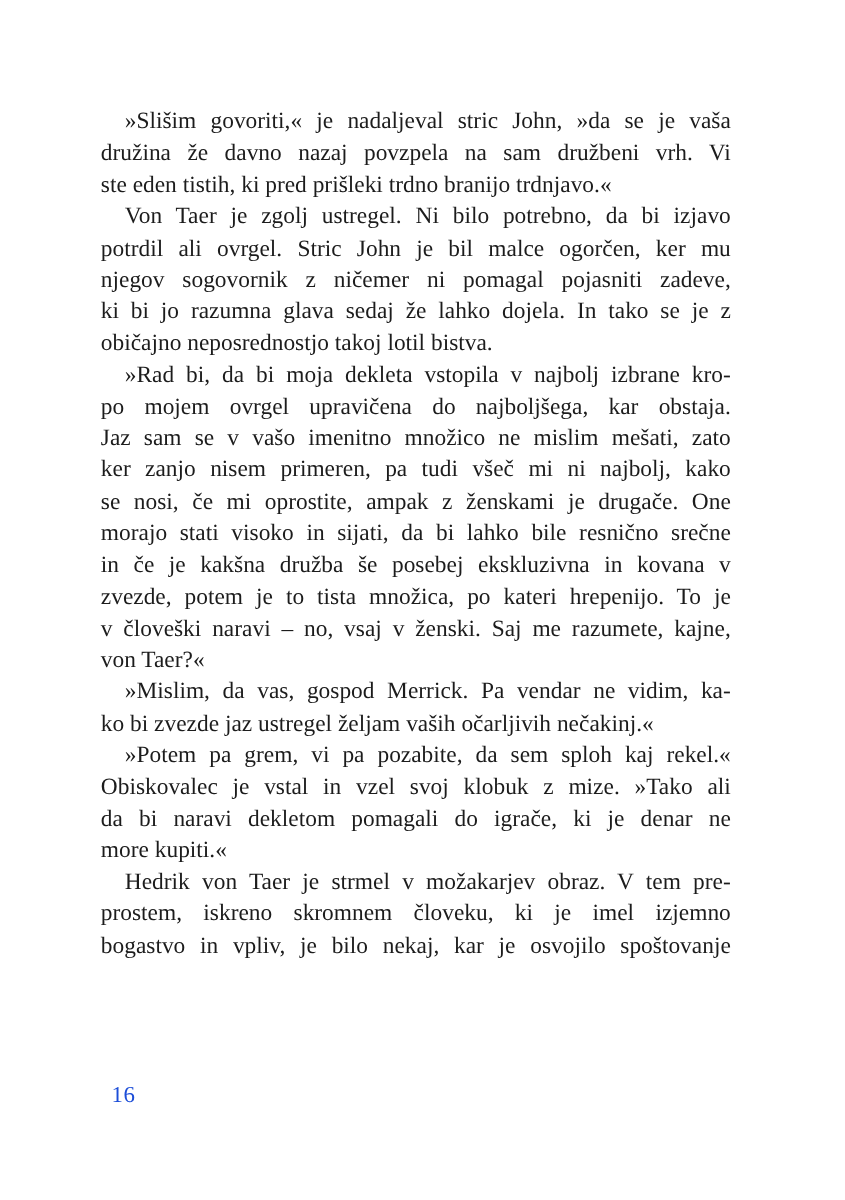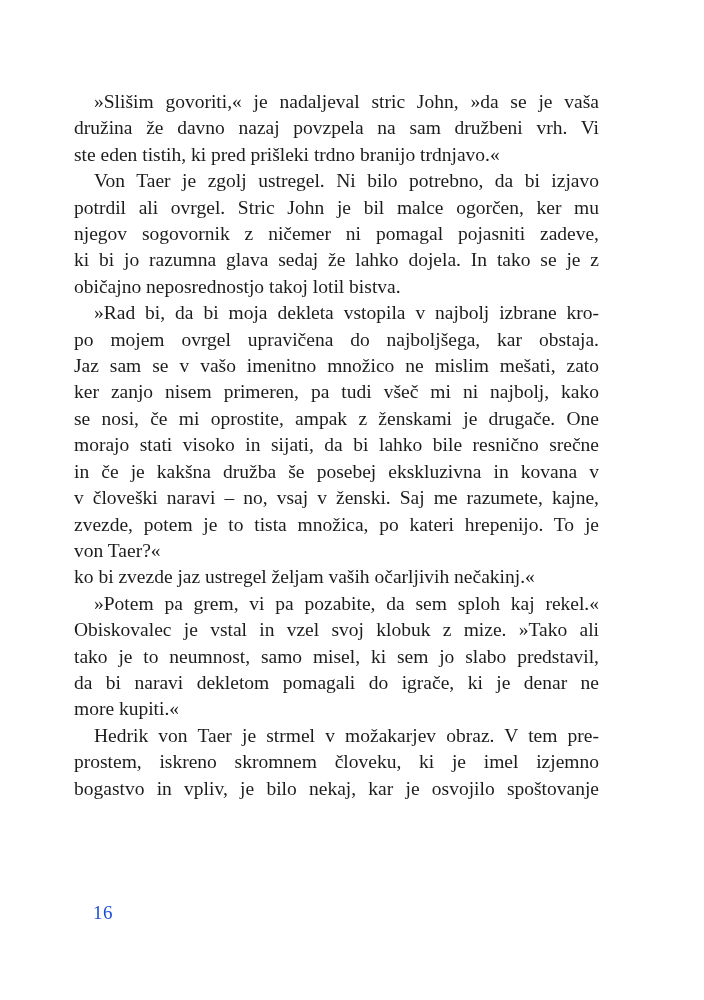--- a/index.html
+++ b/index.html
@@ -14,21 +14,21 @@
   }
   .book-page {
     position: relative;
     width: 704px;
     height: 1000px;
     background: #ffffff;
     overflow: hidden;
   }
   .text-block {
     position: absolute;
-    left: 74px;
+    left: 84px;
     top: 89px;
     width: 525px;
     color: #1c1c1c;
     font-size: 19.5px;
     line-height: 26.4px;
   }
   .para {
     margin: 0;
   }
   .line {
@@ -69,31 +69,31 @@
         <div class="line last">običajno neposrednostjo takoj lotil bistva.</div>
       </div>
       <div class="para">
         <div class="line first">»Rad bi, da bi moja dekleta vstopila v najbolj izbrane kro-</div>
         <div class="line">po mojem ovrgel upravičena do najboljšega, kar obstaja.</div>
         <div class="line">Jaz sam se v vašo imenitno množico ne mislim mešati, zato</div>
         <div class="line">ker zanjo nisem primeren, pa tudi všeč mi ni najbolj, kako</div>
         <div class="line">se nosi, če mi oprostite, ampak z ženskami je drugače. One</div>
         <div class="line">morajo stati visoko in sijati, da bi lahko bile resnično srečne</div>
         <div class="line">in če je kakšna družba še posebej ekskluzivna in kovana v</div>
+        <div class="line">zvezde, potem je to tista množica, po kateri hrepenijo. To je</div>
         <div class="line">v človeški naravi – no, vsaj v ženski. Saj me razumete, kajne,</div>
-        <div class="line">zvezde, potem je to tista množica, po kateri hrepenijo. To je</div>
         <div class="line last">von Taer?«</div>
       </div>
       <div class="para">
+        <div class="line first">»Mislim, da vas, gospod Merrick. Pa vendar ne vidim, ka-</div>
         <div class="line last">ko bi zvezde jaz ustregel željam vaših očarljivih nečakinj.«</div>
       </div>
       <div class="para">
         <div class="line first">»Potem pa grem, vi pa pozabite, da sem sploh kaj rekel.«</div>
         <div class="line">Obiskovalec je vstal in vzel svoj klobuk z mize. »Tako ali</div>
-        <div class="line">tako je to neumnost, samo misel, ki sem jo slabo predstavil,</div>
         <div class="line">da bi naravi dekletom pomagali do igrače, ki je denar ne</div>
         <div class="line last">more kupiti.«</div>
       </div>
       <div class="para">
         <div class="line first">Hedrik von Taer je strmel v možakarjev obraz. V tem pre-</div>
         <div class="line">prostem, iskreno skromnem človeku, ki je imel izjemno</div>
         <div class="line">bogastvo in vpliv, je bilo nekaj, kar je osvojilo spoštovanje</div>
       </div>
     </div>
   <div class="page-number">16</div>

